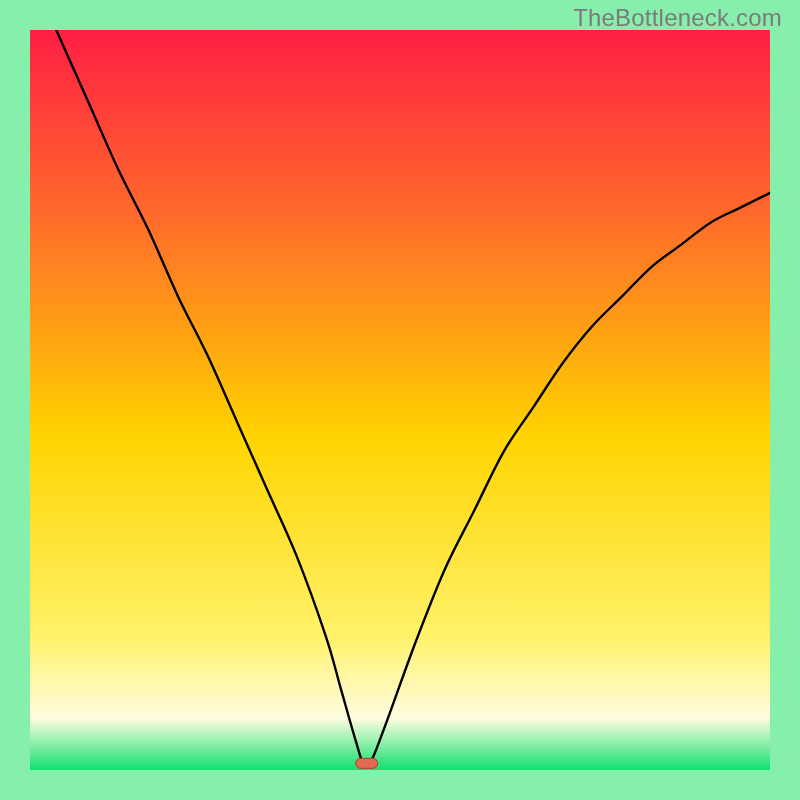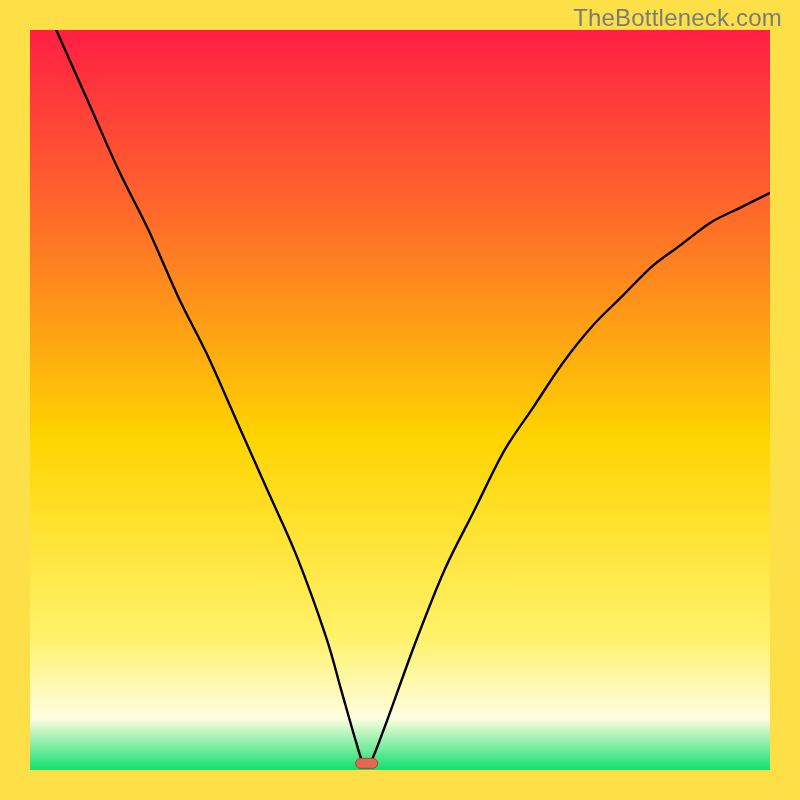--- a/index.html
+++ b/index.html
@@ -8,21 +8,21 @@
     width: 800px;
     height: 800px;
     background: #000;
     font-family: Arial, Helvetica, sans-serif;
     overflow: hidden;
   }
   .frame {
     position: relative;
     width: 800px;
     height: 800px;
-    background: #fde047;
+    background: #86efac;
     text-align: center;
   }
   .watermark {
     position: absolute;
     top: 4px;
     right: 18px;
     color: #7b7b7b;
     font-size: 24px;
     font-weight: 500;
     letter-spacing: 0.2px;

